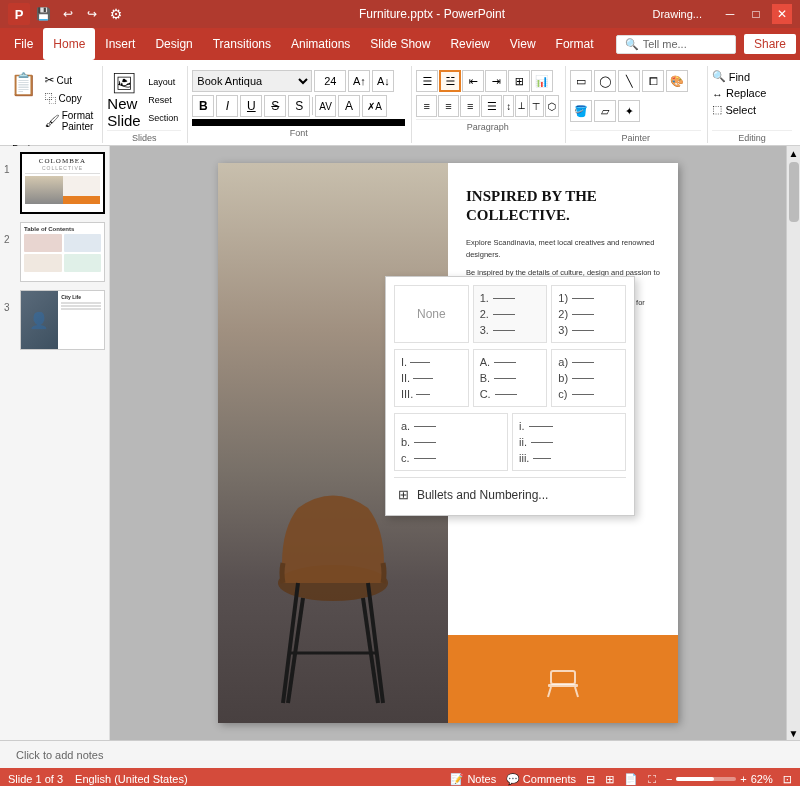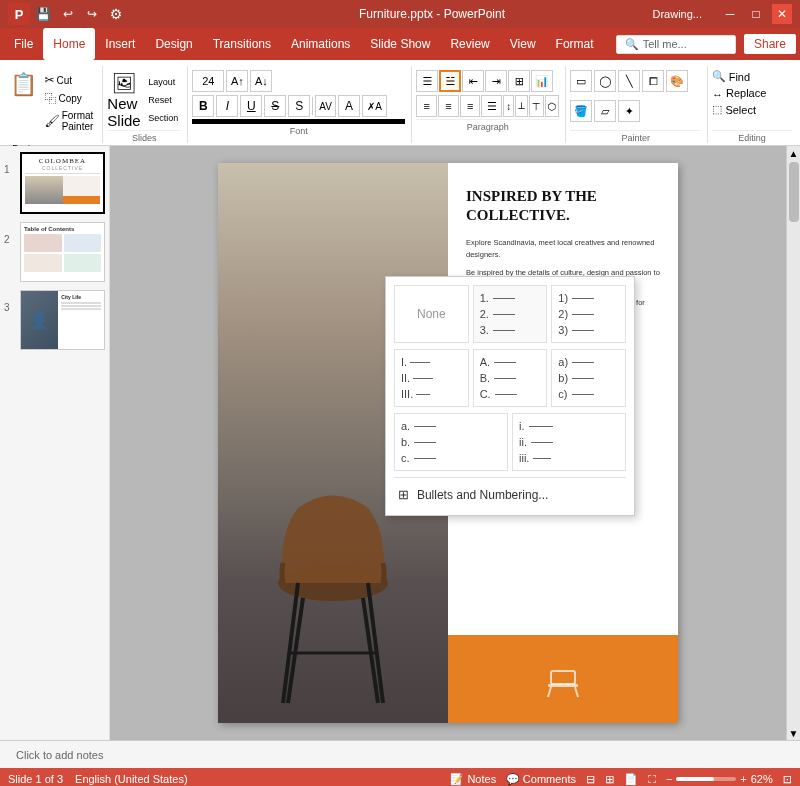--- a/index.html
+++ b/index.html
@@ -114,36 +114,39 @@
           <div style="font-size:9px;cursor:pointer;padding:1px 3px;">Layout</div>
           <div style="font-size:9px;cursor:pointer;padding:1px 3px;">Reset</div>
           <div style="font-size:9px;cursor:pointer;padding:1px 3px;">Section</div>
         </div>
       </div>
       <div style="font-size:9px;color:#666;text-align:center;padding-top:2px;border-top:1px solid #eee;">Slides</div>
     </div>
 
     <div style="display:flex;flex-direction:column;border-right:1px solid #e0e0e0;padding-right:6px;margin-right:2px;min-width:220px;">
       <div style="display:flex;gap:2px;align-items:center;padding-top:4px;">
+        <select style="border:1px solid #ccc;font-size:11px;height:22px;min-width:120px;">
+          <option>Book Antiqua</option>
+        </select>
         <input type="text" value="24" style="border: 1px solid rgb(204, 204, 204); font-size: 11px; height: 22px; width: 32px; text-align: center;">
         <button style="border:1px solid #ccc;background:white;font-size:11px;height:22px;width:22px;cursor:pointer;">A↑</button>
         <button style="border:1px solid #ccc;background:white;font-size:11px;height:22px;width:22px;cursor:pointer;">A↓</button>
       </div>
       <div style="display:flex;gap:2px;align-items:center;margin-top:3px;">
         <button style="border:1px solid #ccc;background:white;font-weight:bold;font-size:12px;height:22px;width:22px;cursor:pointer;">B</button>
         <button style="border:1px solid #ccc;background:white;font-style:italic;font-size:12px;height:22px;width:22px;cursor:pointer;">I</button>
         <button style="border:1px solid #ccc;background:white;text-decoration:underline;font-size:12px;height:22px;width:22px;cursor:pointer;">U</button>
         <button style="border:1px solid #ccc;background:white;text-decoration:line-through;font-size:12px;height:22px;width:22px;cursor:pointer;">S</button>
         <button style="border:1px solid #ccc;background:white;font-size:12px;height:22px;width:22px;cursor:pointer;">S</button>
         <div style="width:1px;height:18px;background:#ccc;"></div>
         <button style="border:1px solid #ccc;background:white;font-size:10px;height:22px;padding:0 3px;cursor:pointer;">AV</button>
         <button style="border:1px solid #ccc;background:white;font-size:12px;height:22px;width:22px;cursor:pointer;">A</button>
         <div style="font-size:10px;cursor:pointer;border:1px solid #ccc;background:white;height:22px;padding:0 4px;display:flex;align-items:center;">✗A</div>
       </div>
-      <div style="font-size:9px;color:#666;text-align:center;padding-top:2px;border-top:5px solid #000000;margin-top:2px;">Font</div>
+      <div style="font-size:9px;color:#666;text-align:center;padding-top:2px;border-top:7px solid #000000;margin-top:2px;">Font</div>
     </div>
 
     <div style="display:flex;flex-direction:column;border-right:1px solid #e0e0e0;padding-right:6px;margin-right:2px;min-width:150px;">
       <div style="display:flex;gap:1px;align-items:center;padding-top:4px;flex-wrap:wrap;">
         <button style="border:1px solid #ccc;background:white;font-size:11px;height:22px;width:22px;cursor:pointer;">☰</button>
         <button style="border:2px solid #e67e22;background:#fff8ee;font-size:11px;height:22px;width:22px;cursor:pointer;">☱</button>
         <button style="border:1px solid #ccc;background:white;font-size:11px;height:22px;width:22px;cursor:pointer;">⇤</button>
         <button style="border:1px solid #ccc;background:white;font-size:11px;height:22px;width:22px;cursor:pointer;">⇥</button>
         <button style="border:1px solid #ccc;background:white;font-size:11px;height:22px;width:22px;cursor:pointer;">⊞</button>
         <button style="border:1px solid #ccc;background:white;font-size:11px;height:22px;width:22px;cursor:pointer;">📊</button>

